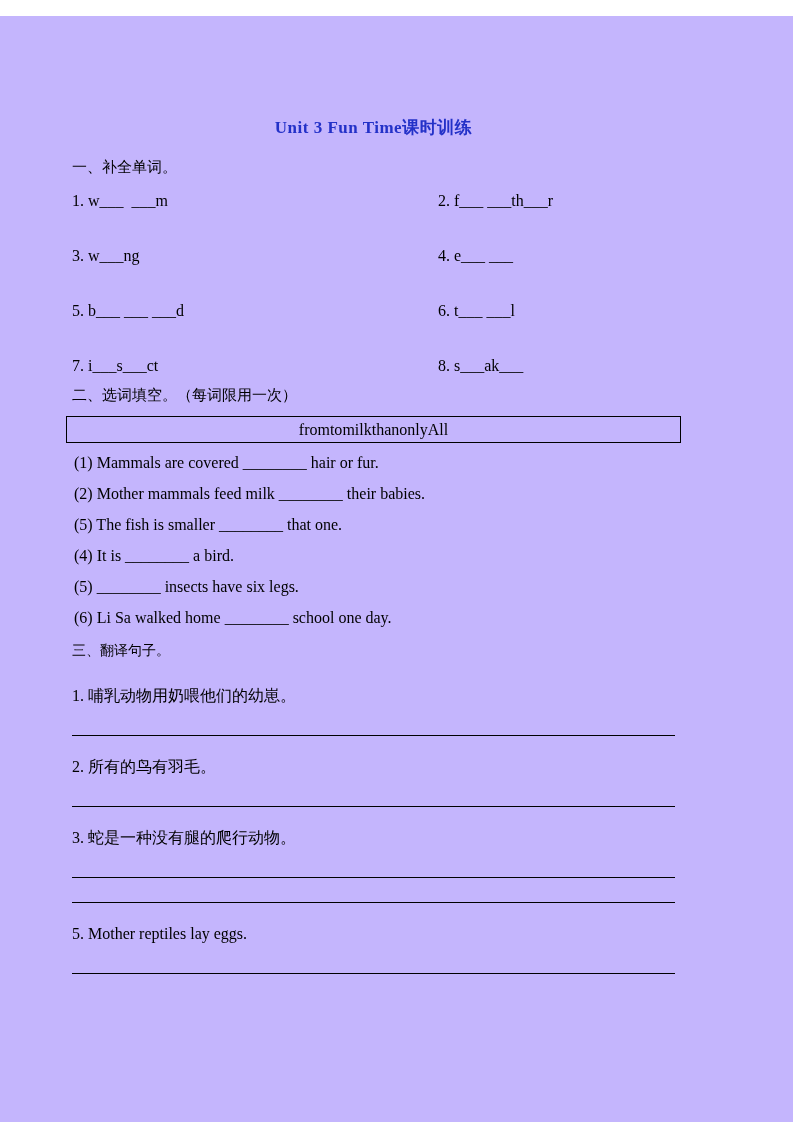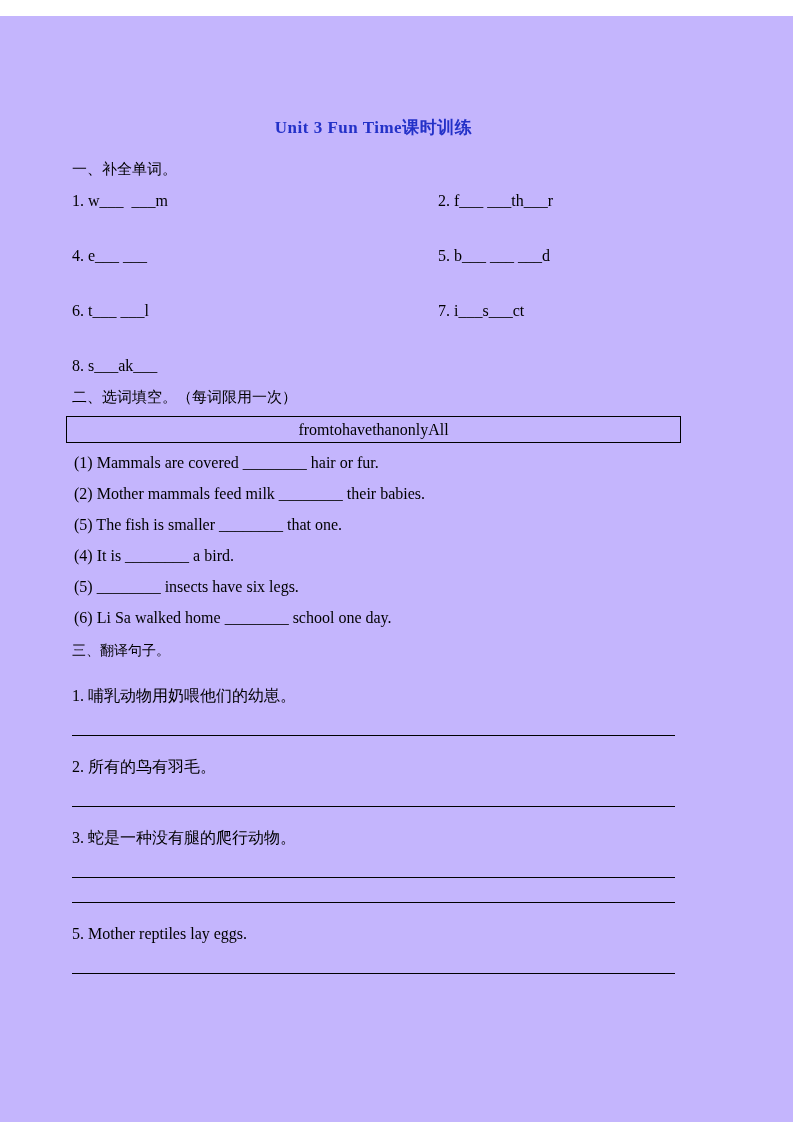--- a/index.html
+++ b/index.html
@@ -20,20 +20,21 @@
     text-align: center;
     font-weight: bold;
     font-size: 17px;
     color: #2331c8;
     margin-bottom: 14px;
     letter-spacing: 0.5px;
   }
   .sec-heading {
     font-size: 15px;
     line-height: 32px;
+    font-family: Liberation Mono, monospace;
   }
   .word-grid {
     display: grid;
     grid-template-columns: 342px 1fr;
     gap: 24px;
   }
   .word-item {
     line-height: 31px;
     white-space: pre;
   }
@@ -71,34 +72,35 @@
 
 <div class="page">
 
   <div class="doc-title">Unit 3 Fun Time课时训练</div>
 
   <div>
     <div class="sec-heading">一、补全单词。</div>
     <div class="word-grid">
       <div class="word-item">1. w___  ___m</div>
       <div class="word-item">2. f___ ___th___r</div>
+      <div class="word-item">3. w___ng</div>
       <div class="word-item">4. e___ ___</div>
       <div class="word-item">5. b___ ___ ___d</div>
       <div class="word-item">6. t___ ___l</div>
       <div class="word-item">7. i___s___ct</div>
       <div class="word-item">8. s___ak___</div>
     </div>
   </div>
 
   <div>
     <div class="sec-heading">二、选词填空。（每词限用一次）</div>
     <div class="word-bank-box">
       <span class="bank-word">from</span>
       <span class="bank-word">to</span>
-      <span class="bank-word">have</span>
+      <span class="bank-word">milk</span>
       <span class="bank-word">than</span>
       <span class="bank-word">only</span>
       <span class="bank-word">All</span>
     </div>
     <div class="sentence">(1) Mammals are covered ________ hair or fur.</div>
     <div class="sentence">(2) Mother mammals feed milk ________ their babies.</div>
     <div class="sentence">(5) The fish is smaller ________ that one.</div>
     <div class="sentence">(4) It is ________ a bird.</div>
     <div class="sentence">(5) ________ insects have six legs.</div>
     <div class="sentence">(6) Li Sa walked home ________ school one day.</div>

